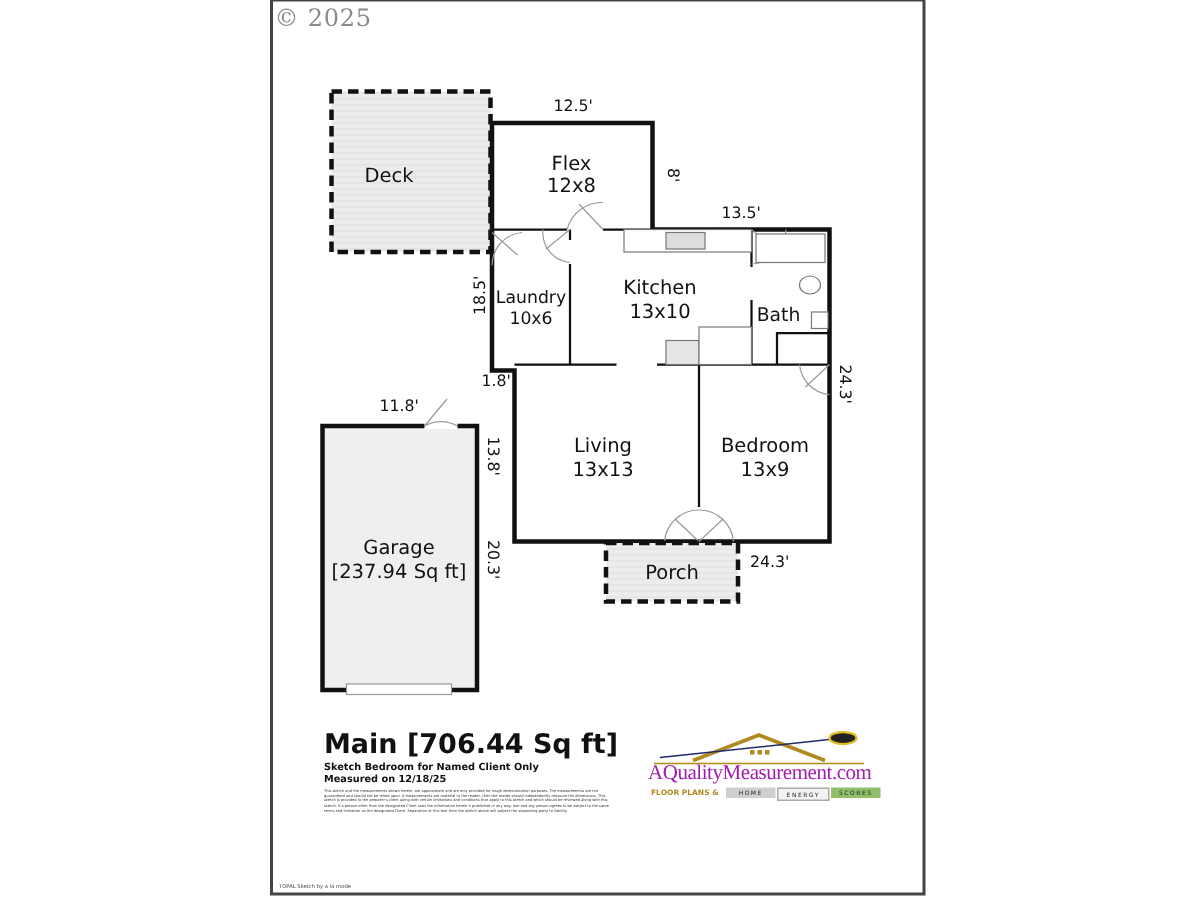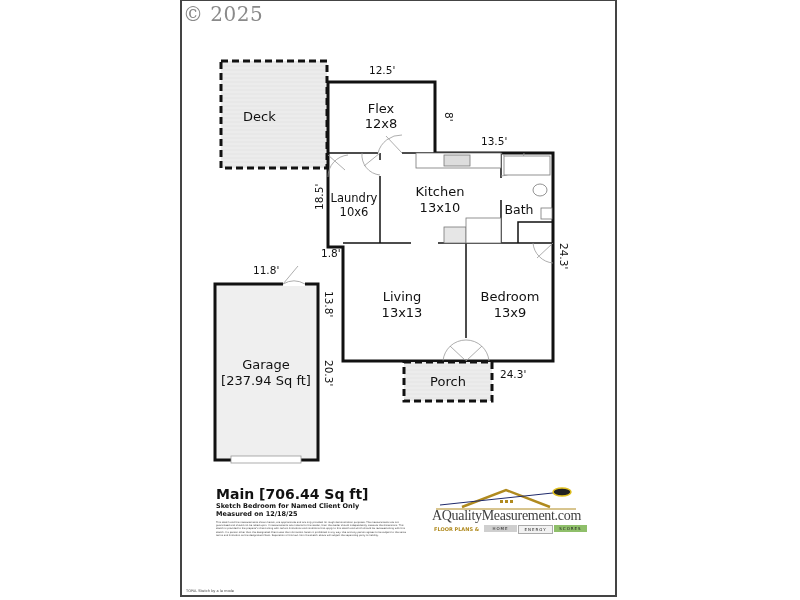--- a/index.html
+++ b/index.html
@@ -1,26 +1,26 @@
 <!DOCTYPE html>
 <html><head>
 <meta charset="utf-8">
 <style>
   html, body { margin:0; padding:0; background:#ffffff; }
   body { width:800px; height:600px; position:relative; overflow:hidden; font-family:"DejaVu Sans", sans-serif; }
   .frame { position:absolute; left:180px; top:0; width:437px; height:597px; border-left:2px solid #444; border-right:2px solid #444; border-bottom:2px solid #444; border-top:1px solid #444; box-sizing:border-box; }
-  .copyright { position:absolute; left:183px; top:2px; font-family:"DejaVu Serif", serif; font-size:20px; color:#8a8a8a; letter-spacing:0.5px; }
+  .copyright { position:absolute; left:183px; top:2px; font-family:"DejaVu Serif", serif; font-size:16px; color:#8a8a8a; letter-spacing:0.5px; }
   svg.plan { position:absolute; left:0; top:0; }
   .lbl { font-family:"DejaVu Sans", sans-serif; fill:#111; }
   .title-block { position:absolute; left:216px; top:486px; width:210px; }
-  .main-title { font-family:"DejaVu Sans", sans-serif; font-weight:bold; font-size:14px; color:#111; white-space:nowrap; }
+  .main-title { font-family:"DejaVu Sans", sans-serif; font-weight:bold; font-size:18px; color:#111; white-space:nowrap; }
   .sub1, .sub2 { font-family:"DejaVu Sans", sans-serif; font-weight:bold; font-size:6.5px; color:#111; line-height:8px; white-space:nowrap; }
   .disclaimer { margin-top:3px; font-size:2.4px; line-height:3.2px; color:#333; width:196px; }
   .logo { position:absolute; left:432px; top:486px; width:148px; height:60px; }
-  .logo-text { position:absolute; left:0; top:22px; font-family:"Liberation Serif", serif; font-size:14px; color:#404040; letter-spacing:-0.3px; white-space:nowrap; }
+  .logo-text { position:absolute; left:0; top:22px; font-family:"Liberation Serif", serif; font-size:14px; color:#a21caf; letter-spacing:-0.3px; white-space:nowrap; }
   .logo-sub { position:absolute; left:2px; top:40px; font-family:"DejaVu Sans", sans-serif; font-size:5px; font-weight:bold; color:#b08a1e; white-space:nowrap; }
   .logo-boxes { position:absolute; left:52px; top:39px; display:flex; gap:1px; }
   .lb { width:33px; height:7px; font-size:4px; line-height:7px; text-align:center; color:#222; letter-spacing:1px; }
   .footer-note { position:absolute; left:186px; top:589px; font-size:3.5px; color:#444; }
 </style>
 </head>
 <body>
 
 <div class="frame"></div>
 <div class="copyright">© 2025</div>

